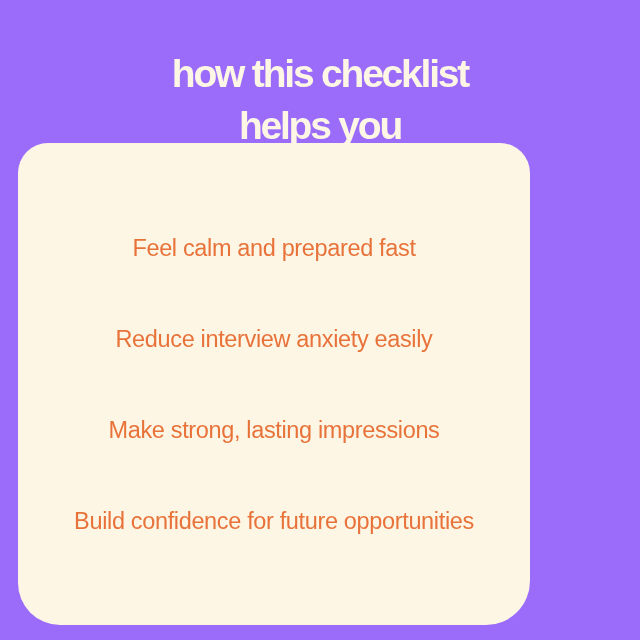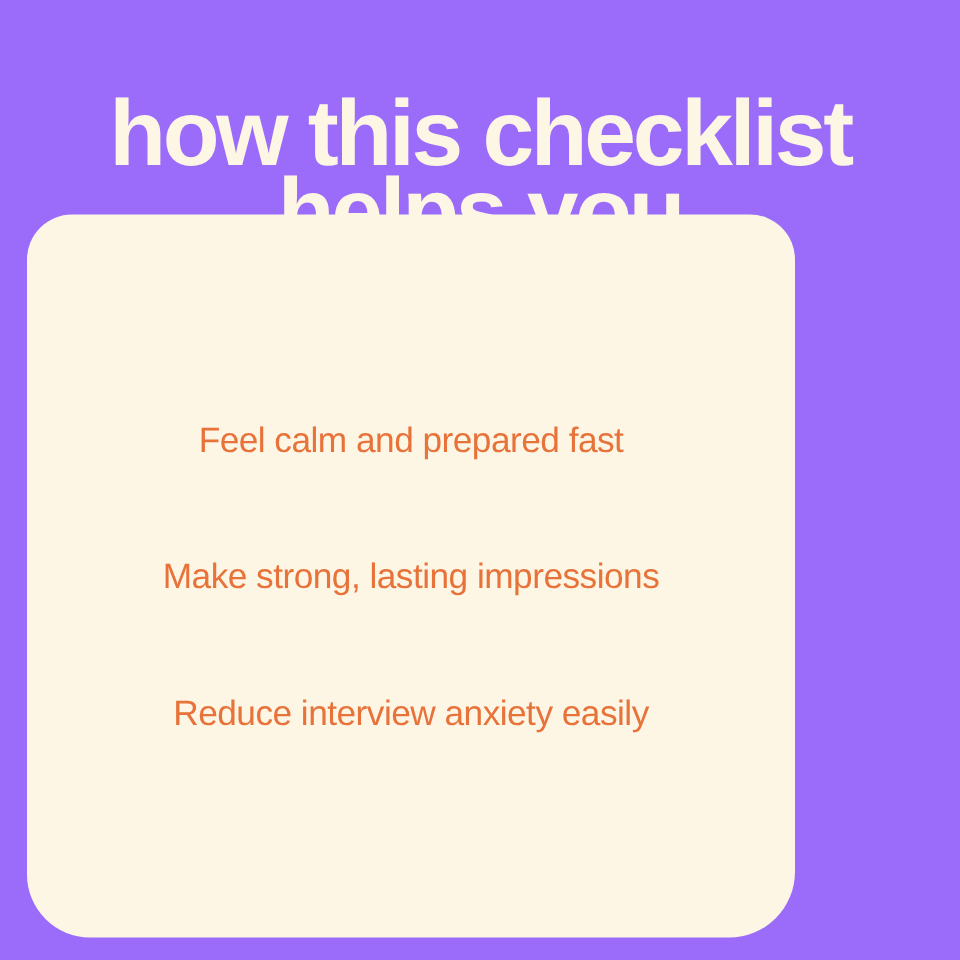--- a/index.html
+++ b/index.html
@@ -22,21 +22,21 @@
   }
   #headline {
     position: absolute;
     left: 0;
     top: 22px;
     width: 640px;
     text-align: center;
     color: #fdf6e5;
     font-family: "Liberation Sans", sans-serif;
     font-weight: 700;
-    font-size: 62px;
+    font-size: 39px;
     line-height: 52px;
     letter-spacing: -2.2px;
     padding: 0 16px;
     box-sizing: border-box;
     white-space: pre-line;
   }
   #benefit-card {
     position: absolute;
     left: 18px;
     top: 143px;
@@ -78,22 +78,25 @@
 helps you</h1>
 
   <div id="benefit-card">
 
     <div class="benefit-row">
       <span class="benefit-text">Feel calm and prepared fast</span>
     </div>
 
 
     <div class="benefit-row">
+      <span class="benefit-text">Reduce interview anxiety easily</span>
+    </div>
+
+    <div class="benefit-row">
       <span class="benefit-text">Make strong, lasting impressions</span>
     </div>
 
     <div class="benefit-row">
-      <span class="benefit-text">Reduce interview anxiety easily</span>
+      <span class="benefit-text">Build confidence for future opportunities</span>
     </div>
-
 
   </div>
 </div>
 
 </body></html>

